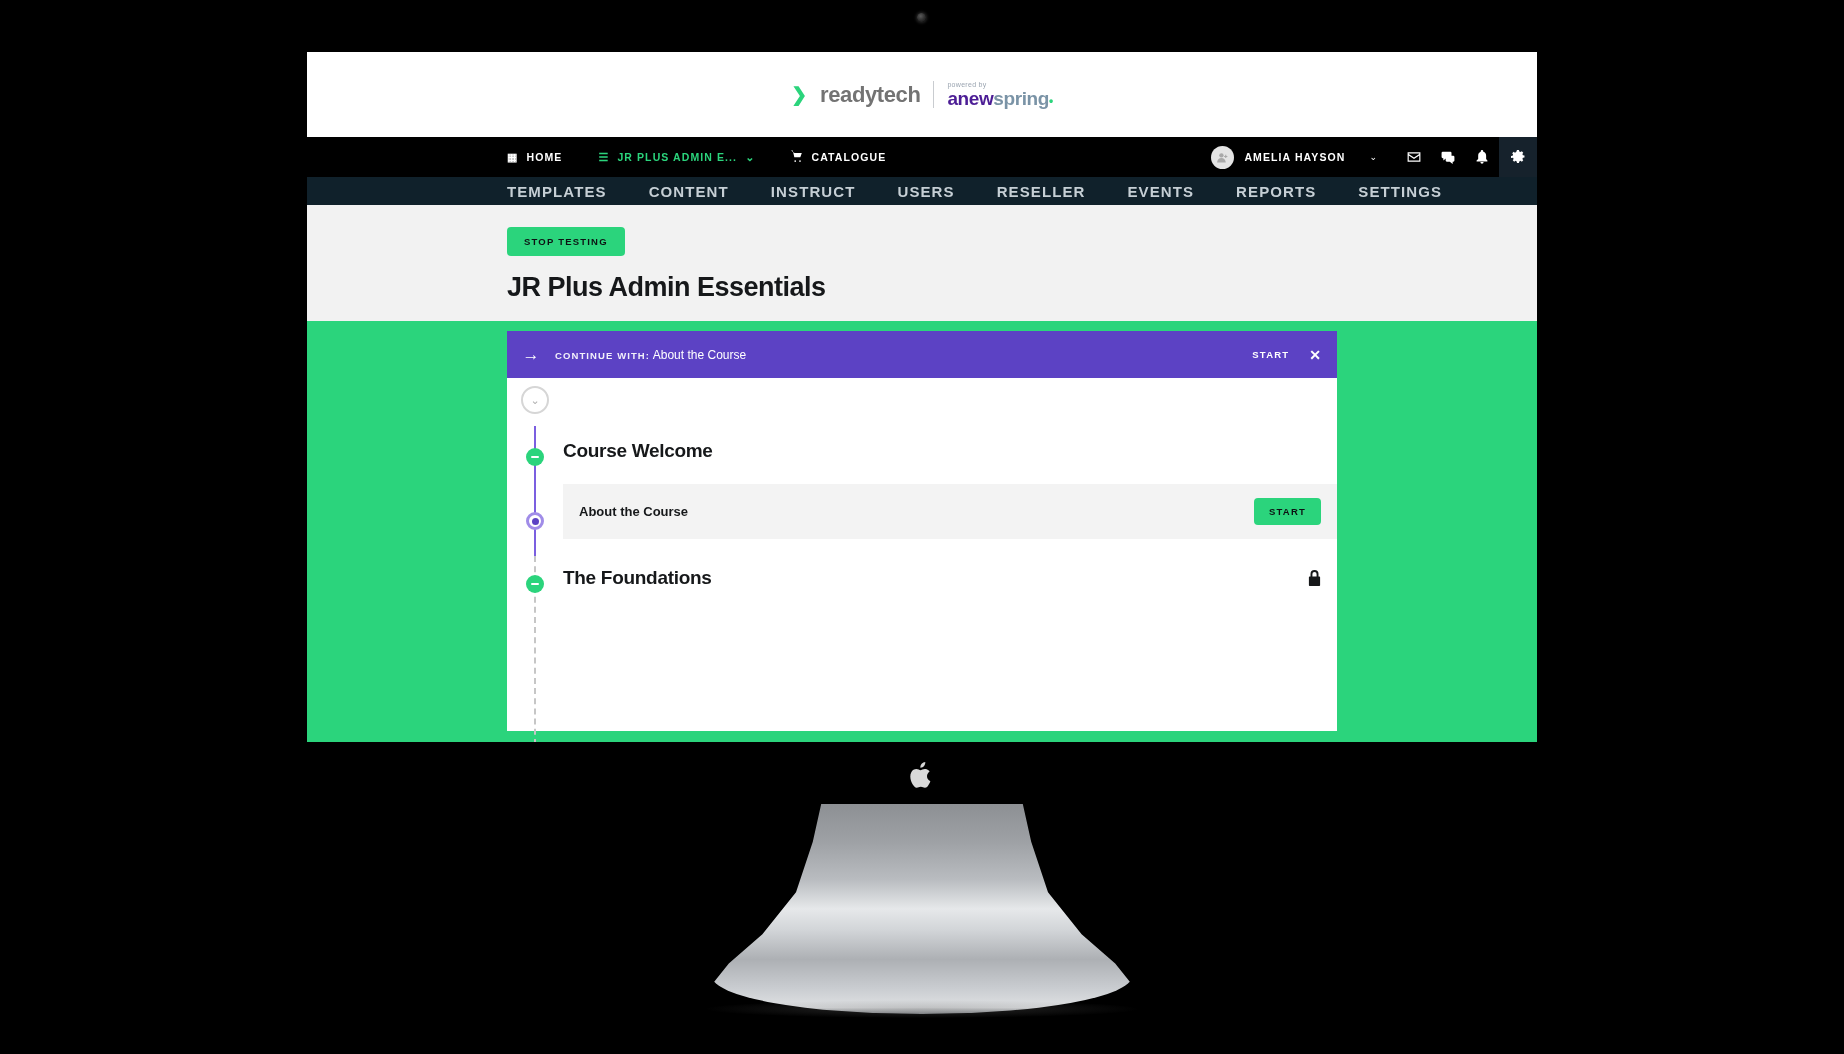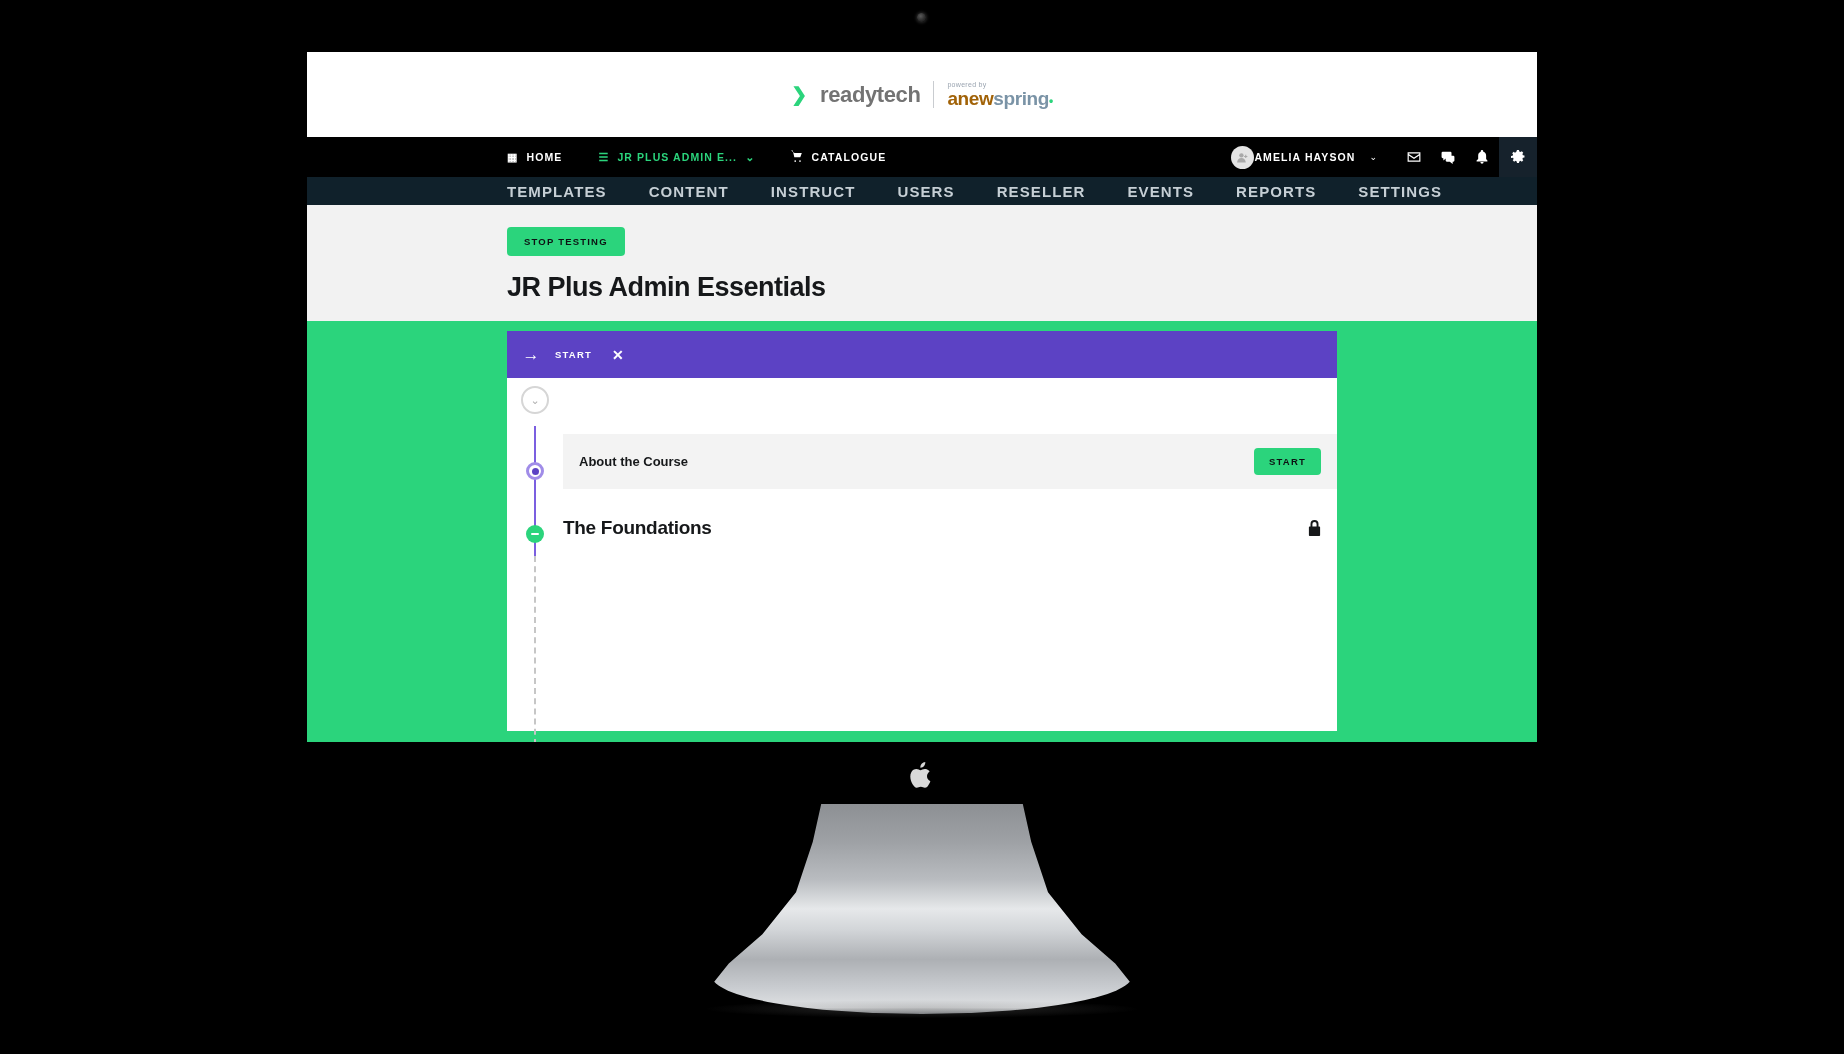--- a/index.html
+++ b/index.html
@@ -57,40 +57,40 @@
     background: #ffffff; height: 85px;
     display: flex; align-items: center; justify-content: center;
   }
   .logo { display: flex; align-items: center; gap: 13px; }
   .logo-mark { color: #2bd47c; font-size: 19px; font-weight: bold; line-height: 1; }
   .logo-ready { font-size: 22px; font-weight: 800; color: #737373; letter-spacing: -.4px; }
   .logo-sep { width: 1px; height: 27px; background: #c9ccd0; }
   .logo-right { display: flex; flex-direction: column; line-height: 1; }
   .logo-powered { font-size: 7px; color: #9aa4b0; letter-spacing: .3px; margin-bottom: 1px; }
   .logo-anew { font-size: 19px; font-weight: 600; letter-spacing: -.4px; }
-  .logo-anew .a { color: #a16207; } .logo-anew .b { color: #7a93a6; }
+  .logo-anew .a { color: #4c1d95; } .logo-anew .b { color: #7a93a6; }
   .logo-dot { color: #2bd47c; font-size: 12px; }
 
   
   .mainnav {
     background: #000000; height: 40px;
     display: flex; align-items: center; padding-left: 200px; position: relative;
   }
   .nav-item {
     display: flex; align-items: center; gap: 8px;
     color: #ffffff; font-size: 10.5px; font-weight: 700;
     letter-spacing: 1.1px; margin-right: 36px; cursor: pointer;
   }
   .nav-item.active { color: #2bd47c; }
   .nav-ico { font-size: 11px; line-height: 1; }
   .nav-right {
     position: absolute; right: 0; top: 0; height: 100%;
     display: flex; align-items: center;
   }
-  .user-block { display: flex; align-items: center; gap: 0; margin-right: 20px; cursor: pointer; }
+  .user-block { display: flex; align-items: center; gap: 10px; margin-right: 20px; cursor: pointer; }
   .avatar {
     width: 23px; height: 23px; border-radius: 50%;
     background: #e4e4e4; display: flex; align-items: center; justify-content: center;
     color: #a6a6a6; font-size: 12px;
   }
   .user-name { color: #fff; font-size: 10.5px; font-weight: 700; letter-spacing: 1.1px; }
   .chev { color: #fff; font-size: 9px; margin-left: 14px; }
   .nav-icon-btn {
     width: 34px; height: 40px; display: flex; align-items: center; justify-content: center;
     color: #ffffff; cursor: pointer;
@@ -285,36 +285,43 @@
         <div class="head-row">
           <div class="course-title">JR Plus Admin Essentials</div>
         </div>
       </div>
 
       <div class="bodyarea">
         <div class="content-col">
 
           <div class="continue-bar">
             <span class="cb-arrow">→</span>
+            <span class="cb-text"><span class="lbl">CONTINUE WITH:</span> <span>About the Course</span></span>
             <span class="cb-start">START</span>
             <span class="cb-close">✕</span>
           </div>
 
           <div class="timeline">
             <div class="rail">
               <span class="rail-solid"></span>
               <span class="rail-dash"></span>
             </div>
 
             <div class="collapse-btn">
               <span>⌄</span>
             </div>
 
             <div style="height:34px;"></div>
 
+            <div class="row">
+              <span class="node minus" style="top:22px;"></span>
+              <div class="section-head">
+                <span class="section-title">Course Welcome</span>
+              </div>
+            </div>
 
             <div class="row">
               <span class="node current" style="top:28px;"></span>
               <div class="lesson-row">
                 <span class="lesson-title">About the Course</span>
                 <button class="start-btn">START</button>
               </div>
             </div>
 
             <div class="row" style="margin-top:14px;">

